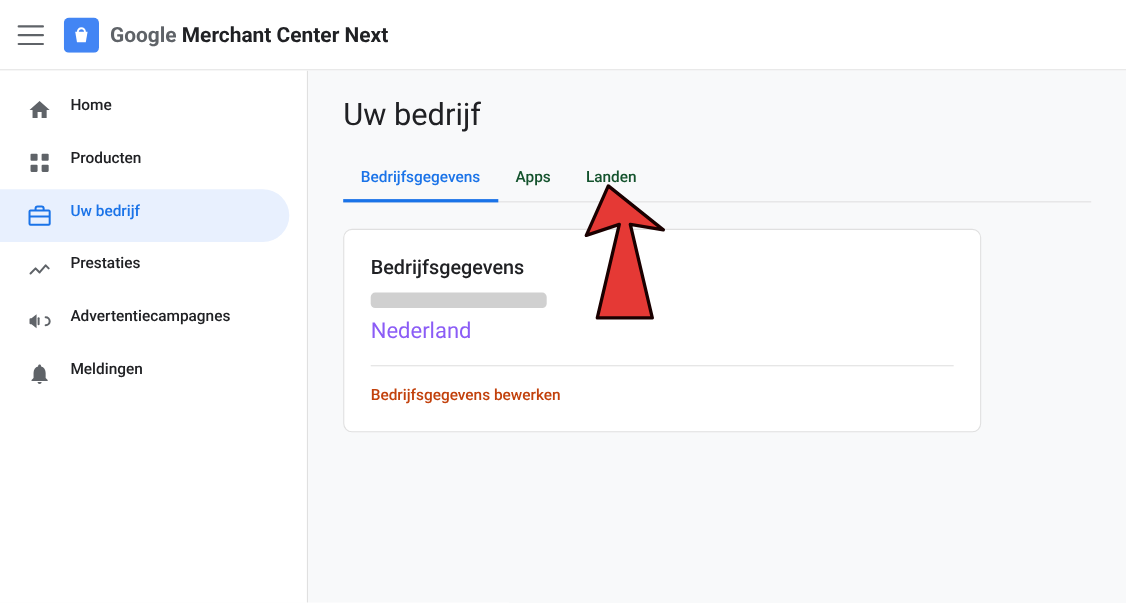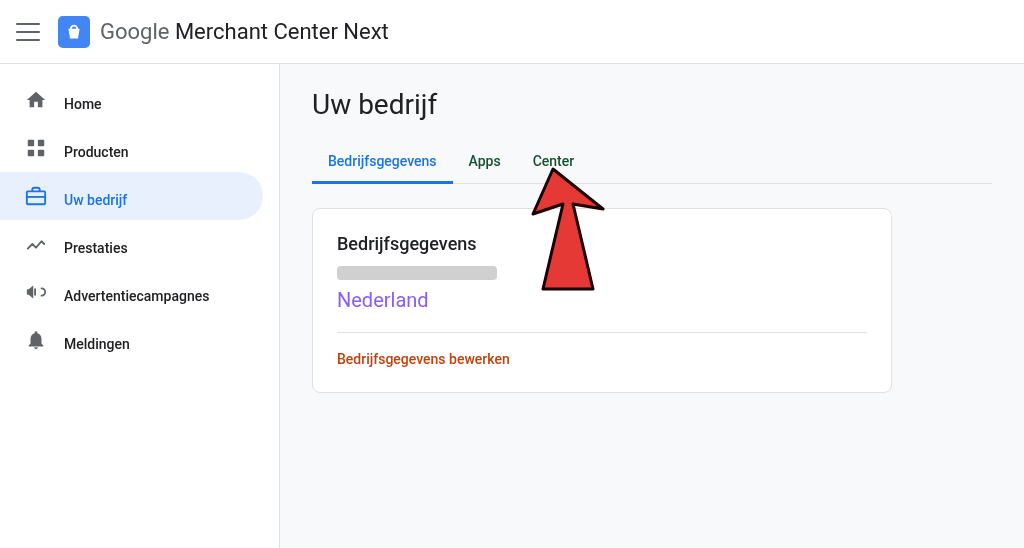--- a/index.html
+++ b/index.html
@@ -44,22 +44,22 @@
       margin-right: 8px;
       display: flex;
       align-items: center;
       justify-content: center;
     }
     .logo-svg {
       width: 32px;
       height: 32px;
     }
     .header-title {
-      font-size: 22px;
-      font-weight: 400;
+      font-size: 19px;
+      font-weight: 700;
       color: #202124;
       letter-spacing: 0;
     }
     .header-title .google-part {
       color: #5f6368;
     }
     .header-title .product-part {
       color: #202124;
     }
 
@@ -74,21 +74,21 @@
     .sidebar {
       width: 280px;
       background: #fff;
       border-right: 1px solid #e0e0e0;
       padding: 12px 0;
       flex-shrink: 0;
       overflow-y: auto;
     }
     .sidebar-item {
       display: flex;
-      align-items: flex-end;
+      align-items: flex-start;
       padding: 12px 24px;
       cursor: pointer;
       border-radius: 0 24px 24px 0;
       margin-right: 16px;
       color: #202124;
       font-size: 14px;
       font-weight: 500;
     }
     .sidebar-item.active {
       background: #e8f0fe;
@@ -284,21 +284,21 @@
       <span class="sidebar-label">Meldingen</span>
     </div>
   </nav>
 
   <main class="content">
     <h1 class="page-title">Uw bedrijf</h1>
 
     <div class="tabs">
       <div class="tab active">Bedrijfsgegevens</div>
       <div class="tab">Apps</div>
-      <div class="tab">Center</div>
+      <div class="tab">Landen</div>
     </div>
 
     <div class="card">
       
       <div class="arrow-container">
         <svg class="arrow-svg" viewBox="0 0 200 180" xmlns="http://www.w3.org/2000/svg">
 
           <polygon points="120,20 170,60 140,55 160,140 110,140 130,55 100,65" fill="#e53935" stroke="#1a0000" stroke-width="3" stroke-linejoin="round"></polygon>
         </svg>
       </div>

